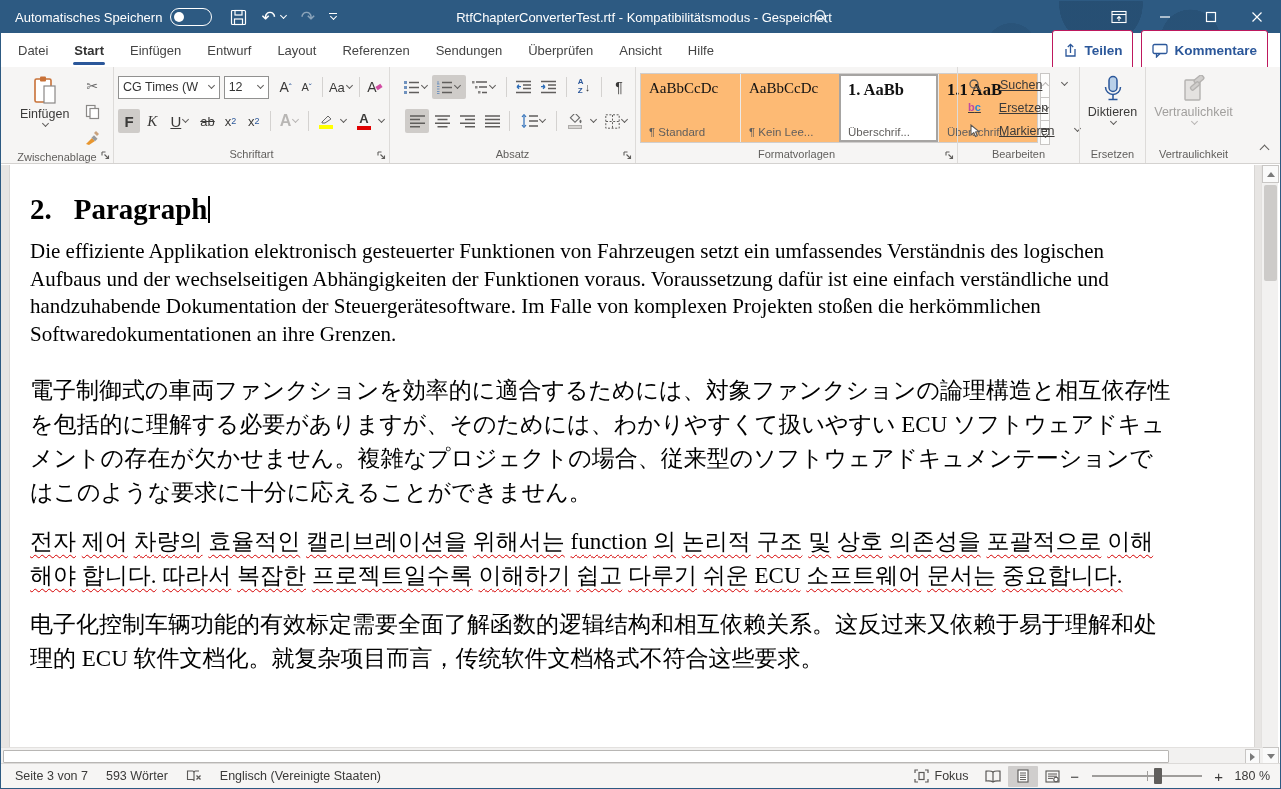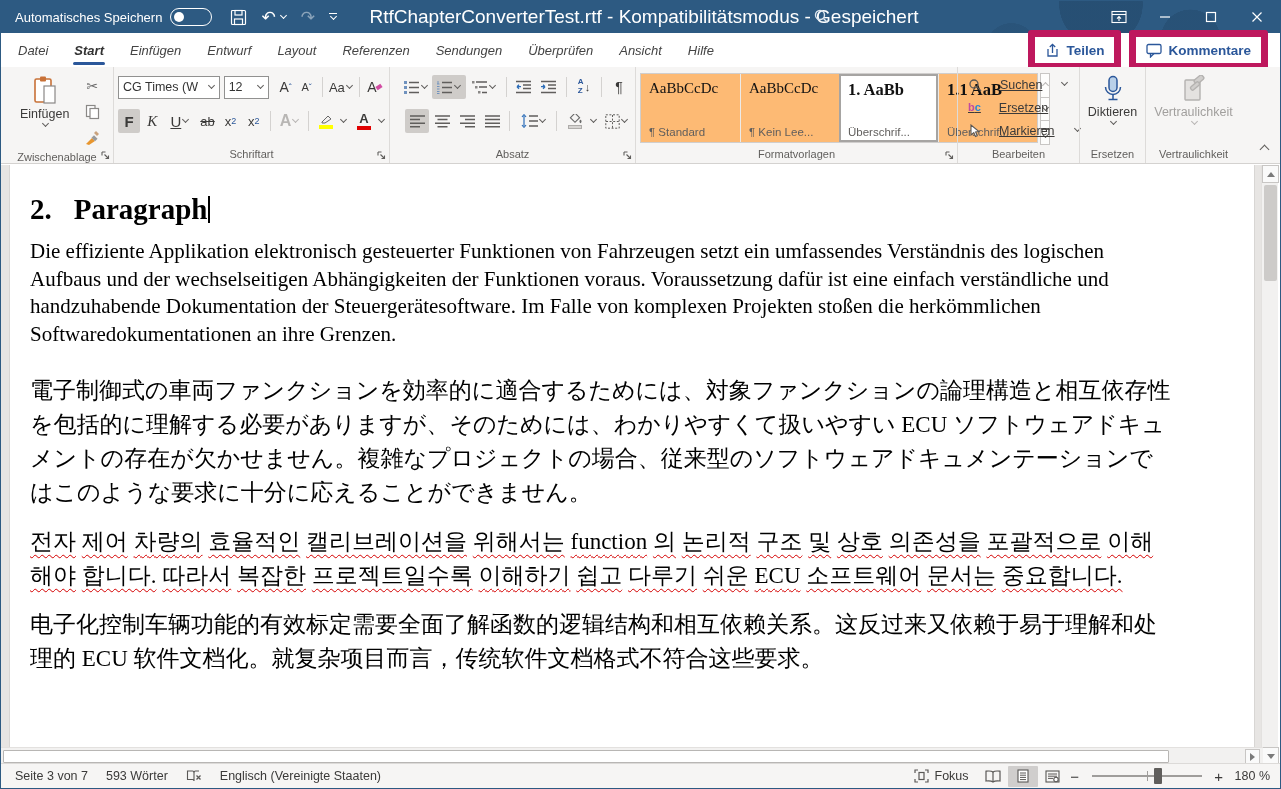--- a/index.html
+++ b/index.html
@@ -20,32 +20,32 @@
     color:#fff; display:flex; align-items:center; font-size:13px;
   }
   .autosave { display:flex; align-items:center; gap:8px; padding-left:14px; }
   .toggle { width:42px; height:18px; border:1.5px solid #fff; border-radius:10px; position:relative; }
   .toggle .knob { position:absolute; left:3px; top:2.5px; width:10px; height:10px; background:#fff; border-radius:50%; }
   .qat { display:flex; align-items:center; gap:14px; margin-left:18px; }
   .qat .undo-wrap { display:flex; align-items:center; gap:3px; }
   .glyph-undo { font-size:17px; line-height:1; }
   .glyph-redo { font-size:17px; line-height:1; color:rgba(255,255,255,.45); }
   .more-cmds { border-top:1.5px solid #fff; padding-top:2px; line-height:0; }
-  .tb-title { position:absolute; left:7px; right:0; text-align:center; pointer-events:none; font-size:19px; }
+  .tb-title { position:absolute; left:7px; right:0; text-align:center; pointer-events:none; font-size:13px; }
   .tb-search { position:absolute; left:812px; top:7px; }
   .win-controls { position:absolute; right:0; top:0; height:32px; display:flex; }
   .win-btn { width:46px; height:32px; display:flex; align-items:center; justify-content:center; }
   
   .tabrow { position:absolute; top:32px; left:0; right:0; height:34px; background:#fff; display:flex; align-items:center; }
   .tabs { display:flex; align-items:center; padding-left:4px; }
-  .tab { padding:16px 13px; font-size:13px; color:#444; height:34px; display:flex; align-items:center; position:relative;font-style:italic; }
+  .tab { padding:16px 13px; font-size:13px; color:#444; height:34px; display:flex; align-items:center; position:relative; }
   .tab.active { font-weight:700; color:#333; }
   .tab.active::after { content:""; position:absolute; left:12px; right:12px; bottom:2px; height:3px; background:#2b579a; border-radius:2px; }
   .tab-actions { margin-left:auto; display:flex; gap:8px; padding-right:12px; }
-  .hdr-btn { height:40px; display:flex; align-items:center; gap:6px; border:7px solid #be185d; border-radius:3px;
+  .hdr-btn { height:40px; display:flex; align-items:center; gap:6px; border:1px solid #be185d; border-radius:3px;
              padding:0 10px; color:#2b579a; font-size:13.5px; font-weight:600; background:#fff; }
   
   .ribbon { position:absolute; top:66px; left:0; right:0; height:97px; background:#f6f5f4;
             border-bottom:1px solid #d4d2d0; display:flex; }
   .rgroup { display:flex; flex-direction:column; position:relative; padding:5px 4px 0 4px; }
   .rgroup + .rgroup { border-left:1px solid #dddbd9; }
   .rgroup-body { flex:1; display:flex; }
   .rgroup-label { height:19px; font-size:11px; color:#605e5c; display:flex; align-items:center; justify-content:center; }
   .launcher { position:absolute; right:3px; bottom:3px; }
   .bigbtn { display:flex; flex-direction:column; align-items:center; justify-content:flex-start; gap:2px; padding:3px 7px; font-size:12.5px; color:#3b3a39; }

